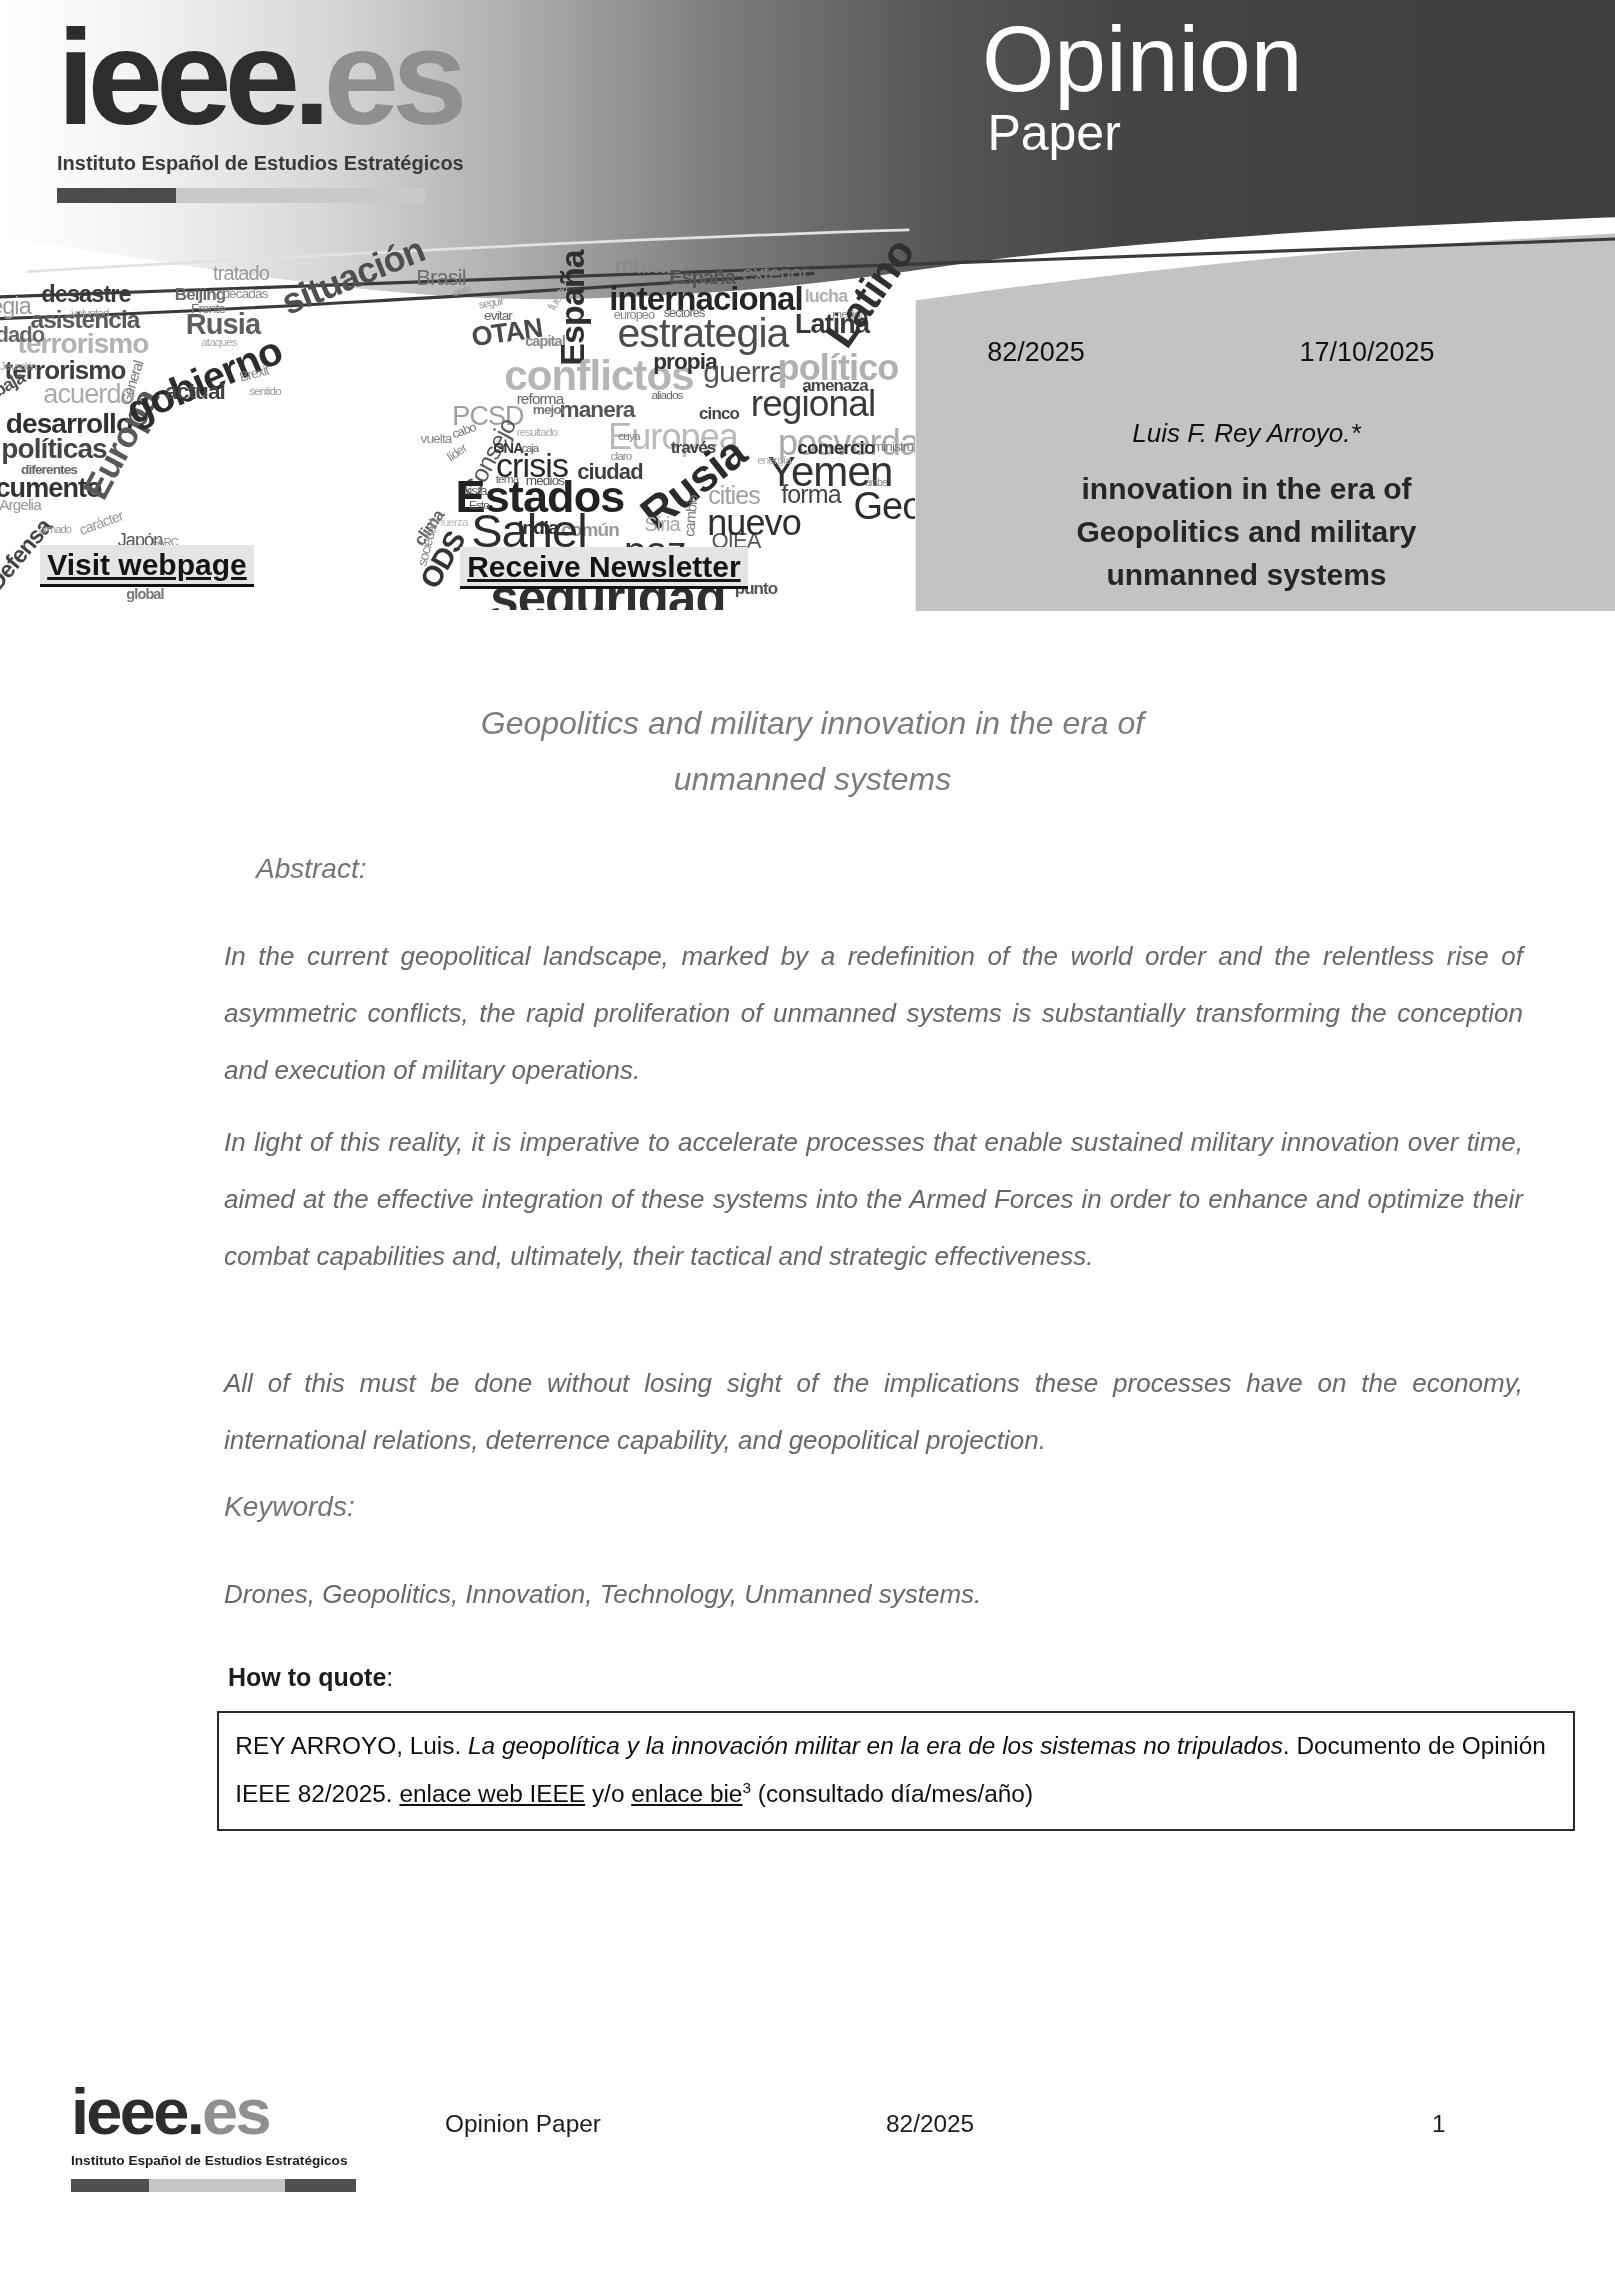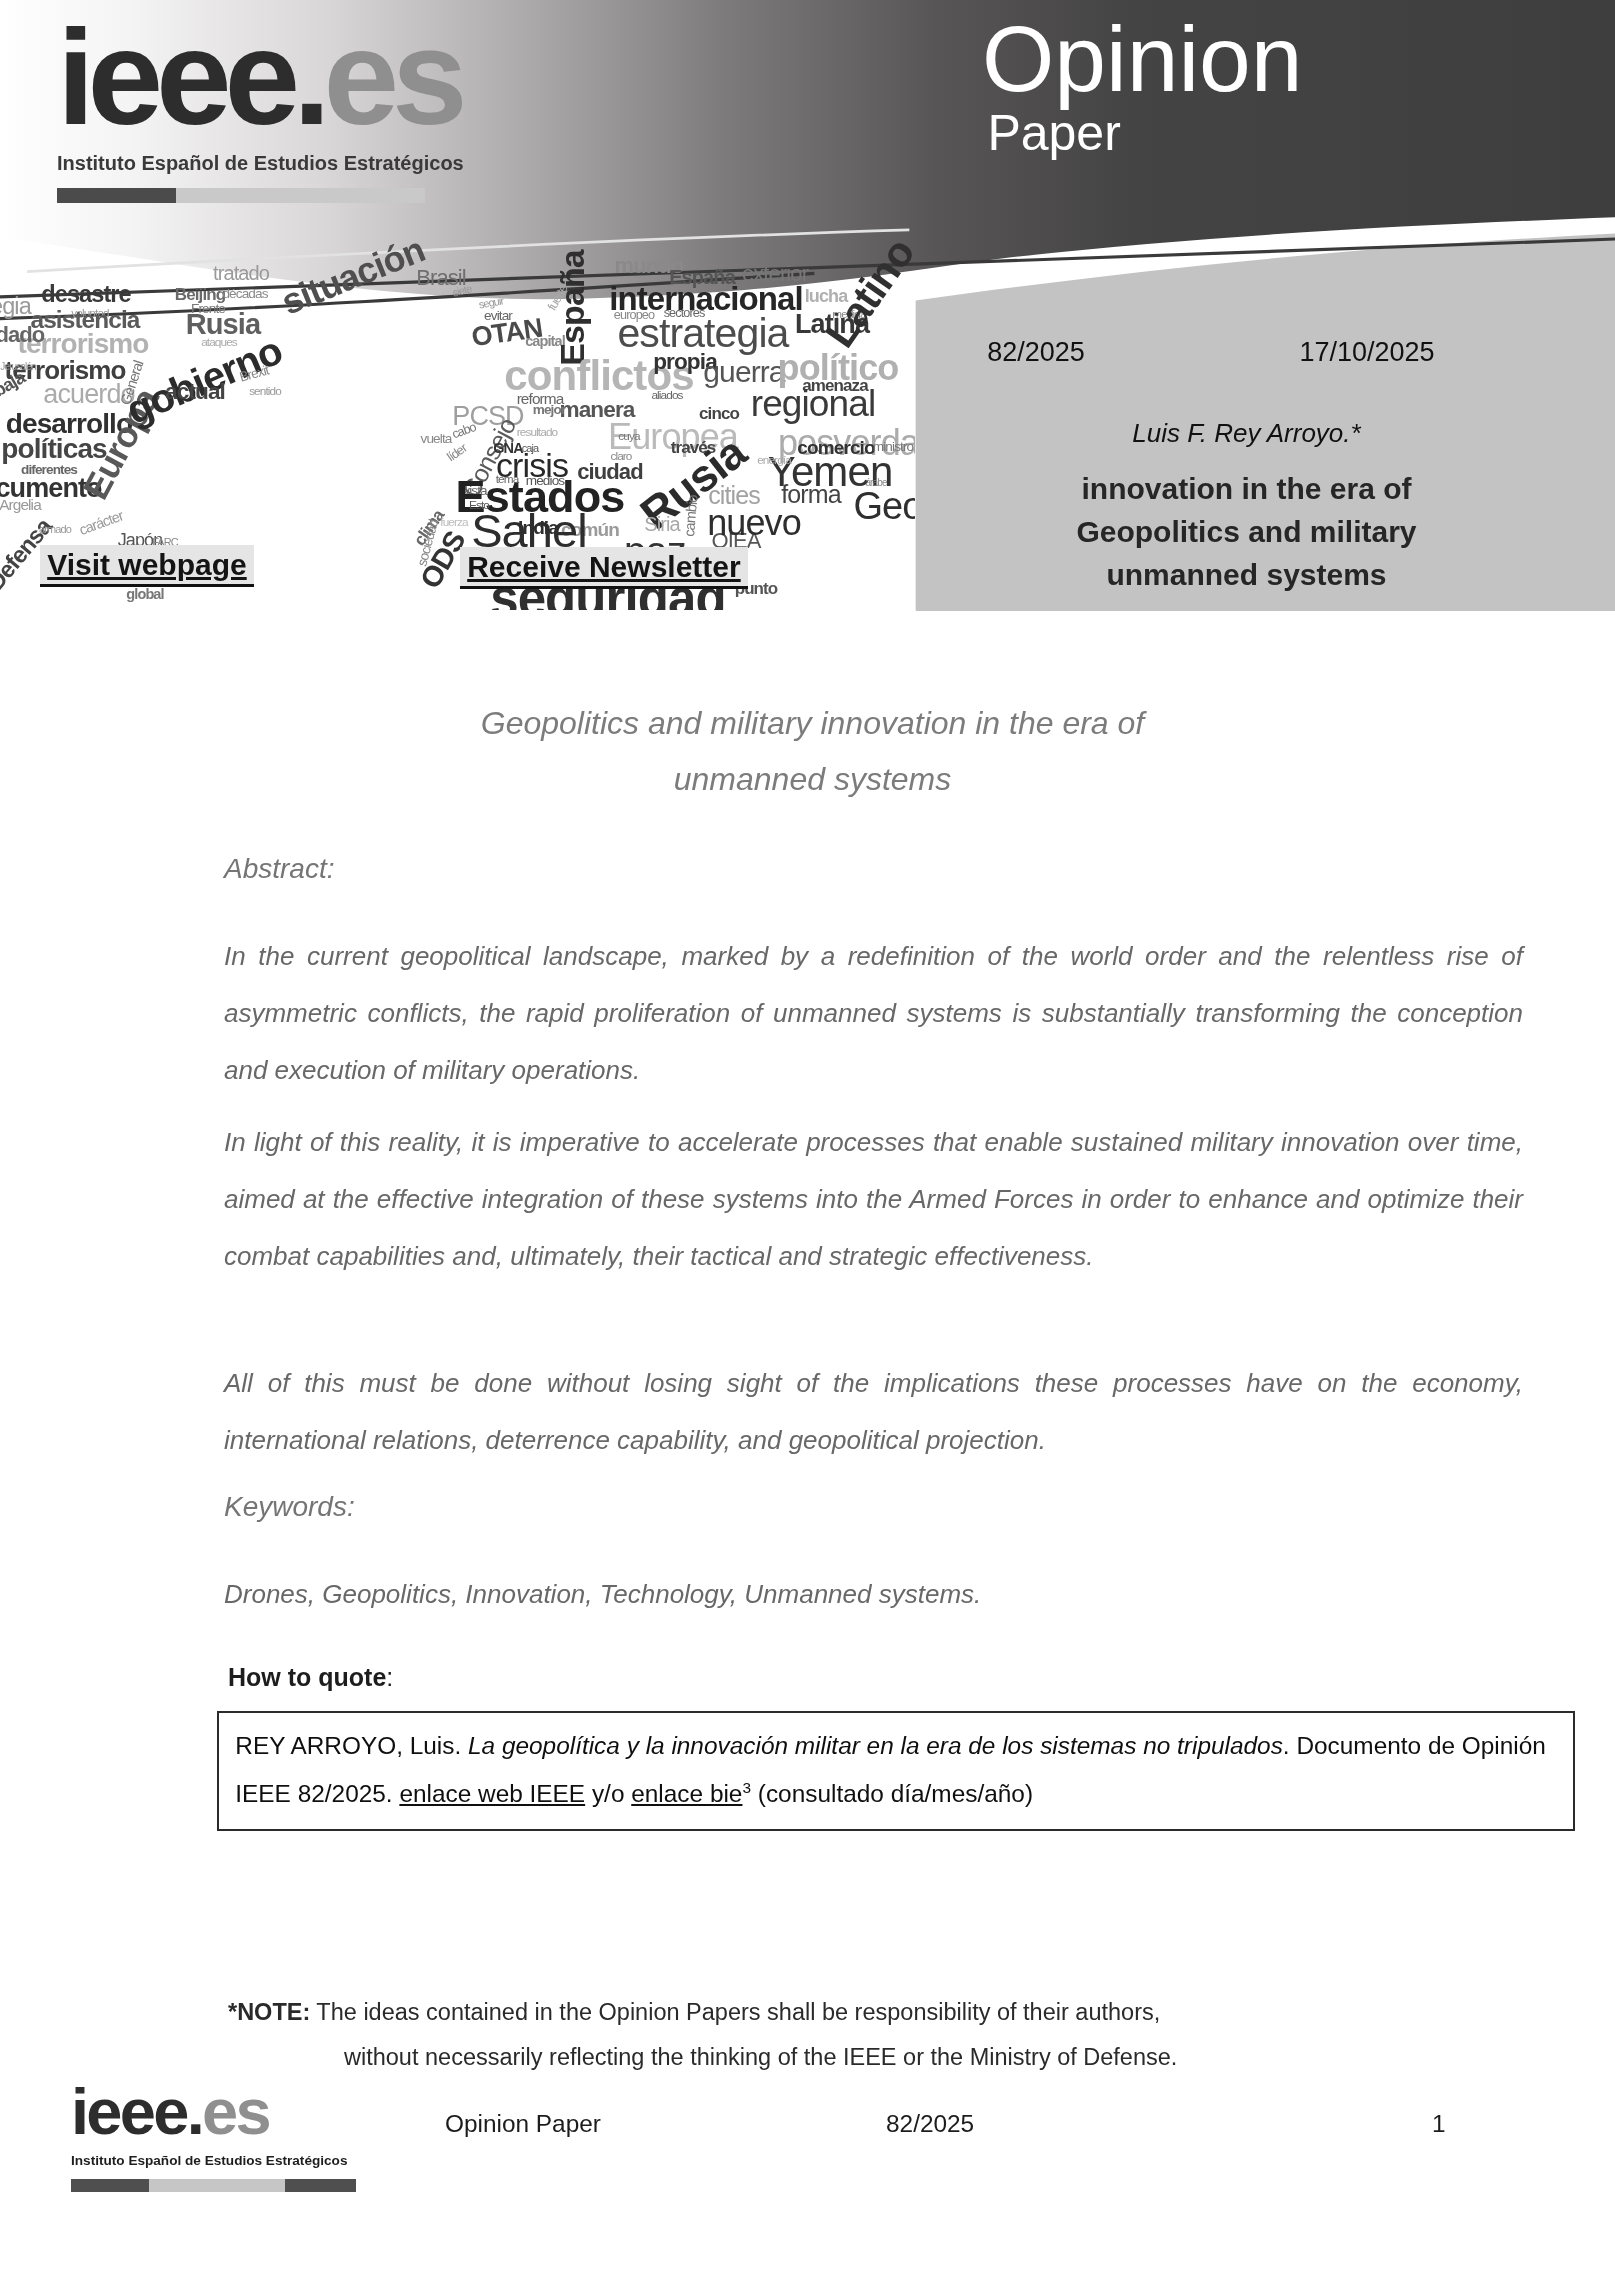--- a/index.html
+++ b/index.html
@@ -223,37 +223,33 @@
       <div>Geopolitics and military</div>
       <div>unmanned systems</div>
     </div>
   </div>
 
   <div class="art-title">
     <div>Geopolitics and military innovation in the era of</div>
     <div>unmanned systems</div>
   </div>
 
-  <div class="sec-head" style="top:853px;">Abstract:</div>
+  <div class="sec-head" style="top:853px;margin-left:32px;">Abstract:</div>
 
   <div class="para" style="top:928px;">In the current geopolitical landscape, marked by a redefinition of the world order and the relentless rise of asymmetric conflicts, the rapid proliferation of unmanned systems is substantially transforming the conception and execution of military operations.</div>
   <div class="para" style="top:1114px;">In light of this reality, it is imperative to accelerate processes that enable sustained military innovation over time, aimed at the effective integration of these systems into the Armed Forces in order to enhance and optimize their combat capabilities and, ultimately, their tactical and strategic effectiveness.</div>
   <div class="para" style="top:1355px;">All of this must be done without losing sight of the implications these processes have on the economy, international relations, deterrence capability, and geopolitical projection.</div>
 
   <div class="sec-head" style="top:1491px;">Keywords:</div>
   <div class="kw-line" style="top:1579px;">Drones, Geopolitics, Innovation, Technology, Unmanned systems.</div>
 
   <div class="quote-head"><b>How to quote</b><span>:</span></div>
 
   <div class="cite-box"><span>REY ARROYO, Luis. </span><span class="it">La geopolítica y la innovación militar en la era de los sistemas no tripulados</span><span>. Documento de Opinión IEEE 82/2025. </span><a href="#">enlace web IEEE</a><span> y/o </span><a href="#">enlace bie</a><sup>3</sup><span> (consultado día/mes/año)</span></div>
 
-  <div class="note">
-    <span class="lbl">*NOTE:</span><span> The ideas contained in the Opinion Papers shall be responsibility of their authors,</span>
-    <span class="l2">without necessarily reflecting the thinking of the IEEE or the Ministry of Defense.</span>
-  </div>
 
   <div class="f-logo">
     <div class="t"><span class="logo-ieee">ieee.</span><span class="logo-es">es</span></div>
     <div class="tag">Instituto Español de Estudios Estratégicos</div>
     <div class="f-bar">
         <div class="b1"></div>
         <div class="b2"></div>
         <div class="b3"></div>
       </div>
   </div>

